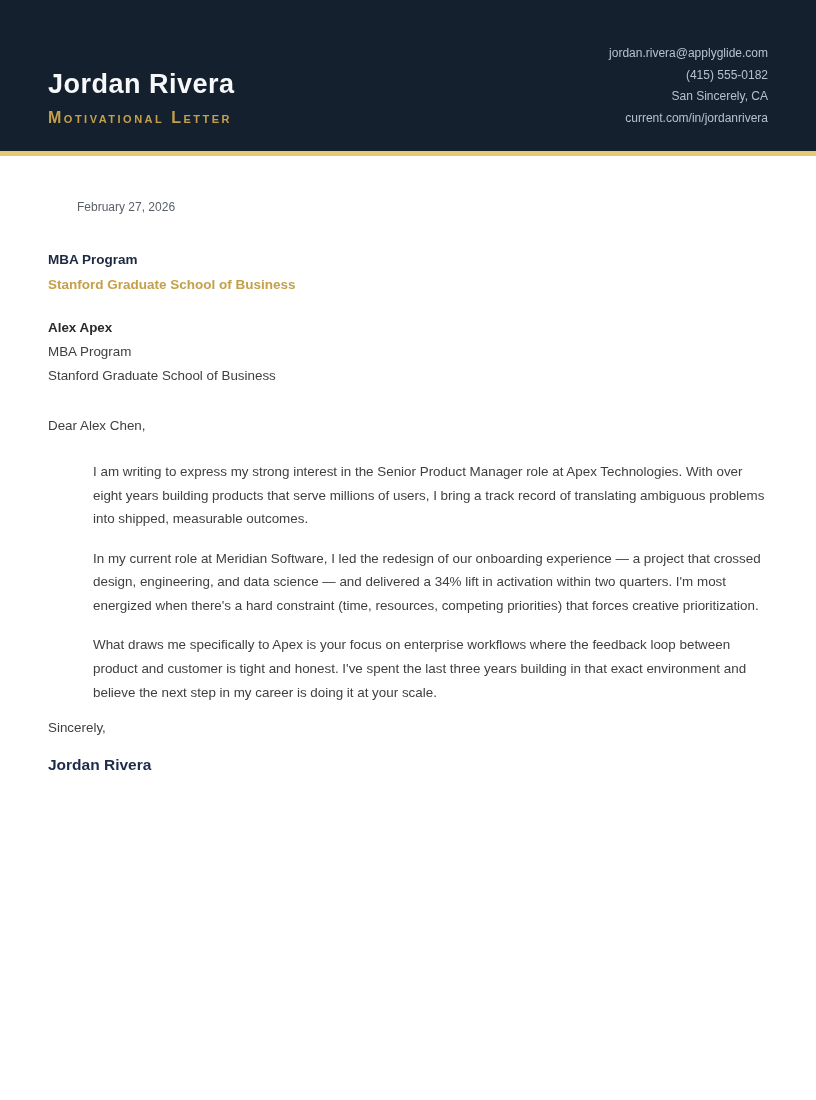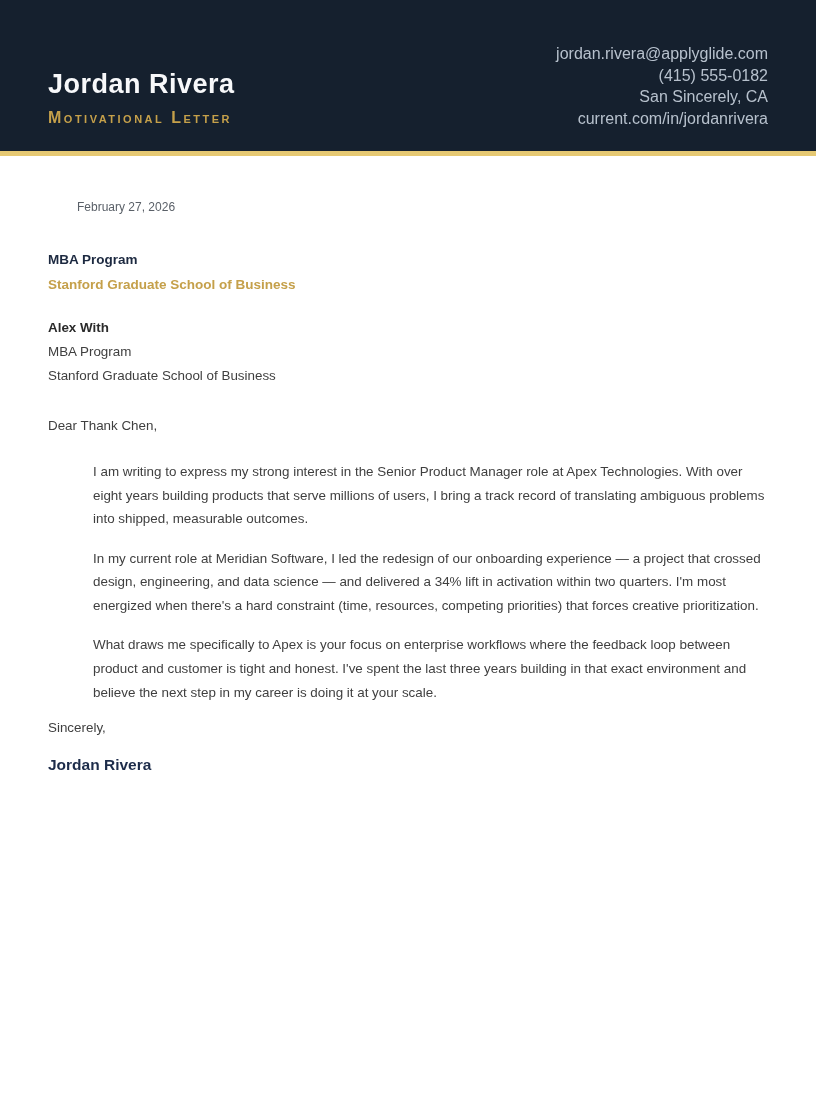--- a/index.html
+++ b/index.html
@@ -46,21 +46,21 @@
     margin-top:11px;
     color:var(--gold);
     font-size:16px;
     font-weight:700;
     font-variant:small-caps;
     letter-spacing:2.5px;
   }
   .header-contact{
     text-align:right;
     color:var(--contact);
-    font-size:16px;
+    font-size:12px;
     line-height:21.6px;
     margin-top:3px;
   }
 
   
   .letter-body{
     padding:44px 48px 0 48px;
   }
   .letter-date{
     color:var(--muted);
@@ -134,27 +134,27 @@
   </header>
 
   <main class="letter-body">
 
     <div class="letter-date">February 27, 2026</div>
 
     <div class="recipient-block">
       <div class="recipient-org">MBA Program</div>
       <div class="recipient-school">Stanford Graduate School of Business</div>
       <div class="recipient-person">
-        <div class="recipient-name">Alex With</div>
+        <div class="recipient-name">Alex Apex</div>
         <div class="recipient-line">MBA Program</div>
         <div class="recipient-line">Stanford Graduate School of Business</div>
       </div>
     </div>
 
-    <div class="salutation">Dear Thank Chen,</div>
+    <div class="salutation">Dear Alex Chen,</div>
 
     <div class="paragraphs">
       <p>I am writing to express my strong interest in the Senior Product Manager role at Apex Technologies. With over eight years building products that serve millions of users, I bring a track record of translating ambiguous problems into shipped, measurable outcomes.</p>
       <p>In my current role at Meridian Software, I led the redesign of our onboarding experience — a project that crossed design, engineering, and data science — and delivered a 34% lift in activation within two quarters. I'm most energized when there's a hard constraint (time, resources, competing priorities) that forces creative prioritization.</p>
       <p>What draws me specifically to Apex is your focus on enterprise workflows where the feedback loop between product and customer is tight and honest. I've spent the last three years building in that exact environment and believe the next step in my career is doing it at your scale.</p>
     </div>
 
     <div class="closing">
       <div class="closing-word">Sincerely,</div>
       <div class="signature-name">Jordan Rivera</div>

